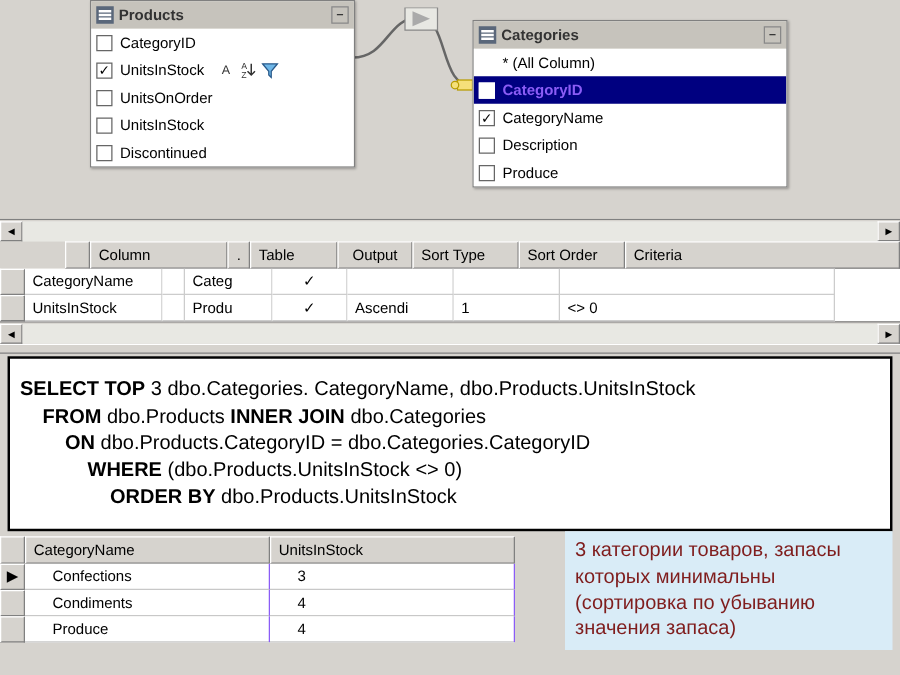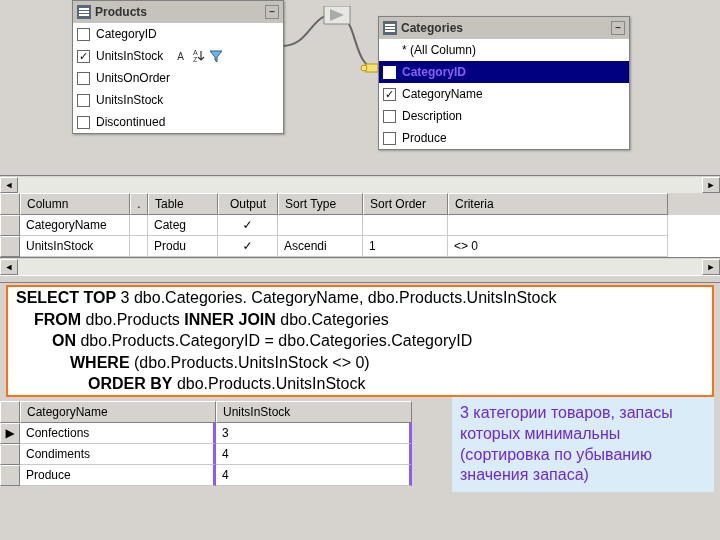--- a/index.html
+++ b/index.html
@@ -124,20 +124,21 @@
     font-size: 9px;
   }
   .scroll-track { flex: 1; background: #e8e8e3; height: 16px; }
   .grid {
     background: #fff;
     width: 100%;
   }
   .grid-header {
     display: flex;
     background: #d6d3ce;
+    justify-content: flex-end;
   }
   .grid-header .cell {
     border: 1px solid #fff;
     border-right-color: #808080;
     border-bottom-color: #808080;
     padding: 3px 6px;
     background: #d6d3ce;
   }
   .grid-row {
     display: flex;
@@ -167,22 +168,22 @@
   .c-criteria { width: 220px; }
   .divider {
     height: 8px;
     background: #d6d3ce;
     border-top: 1px solid #fff;
     border-bottom: 1px solid #808080;
   }
   .sql-box {
     background: #fff;
     margin: 2px 6px 4px 6px;
-    border: 2px solid #f97316;
-    padding: 0 8px;
+    border: 2px solid #000000;
+    padding: 14px 8px;
     font-family: Arial, sans-serif;
     font-size: 16px;
     line-height: 1.35;
   }
   .sql-box b { font-weight: bold; }
   .results-area {
     position: relative;
     margin-top: 2px;
   }
   .results-grid {
@@ -196,34 +197,34 @@
     border: 1px solid #fff;
     border-right-color: #808080;
     border-bottom-color: #808080;
     padding: 3px 6px;
     background: #d6d3ce;
   }
   .results-grid .rrow {
     display: flex;
   }
   .results-grid .rrow .cell {
-    border-right: 3px solid #8b5cf6;
+    border-right: 1px solid #8b5cf6;
     border-bottom: 1px solid #c8c8c8;
-    padding: 3px 6px;
+    padding: 3px 22px;
     background: #fff;
   }
   .rc-name { width: 196px; }
   .rc-stock { width: 196px; }
   .note {
     position: absolute;
     right: 6px;
     top: -4px;
     width: 262px;
     background: #d9ecf7;
-    color: #6d28d9;
+    color: #7f1d1d;
     font-size: 16px;
     font-family: Arial, sans-serif;
     padding: 6px 8px;
     line-height: 1.3;
   }
   svg.funnel { vertical-align: middle; }
 </style>
 </head>
 <body>
 

